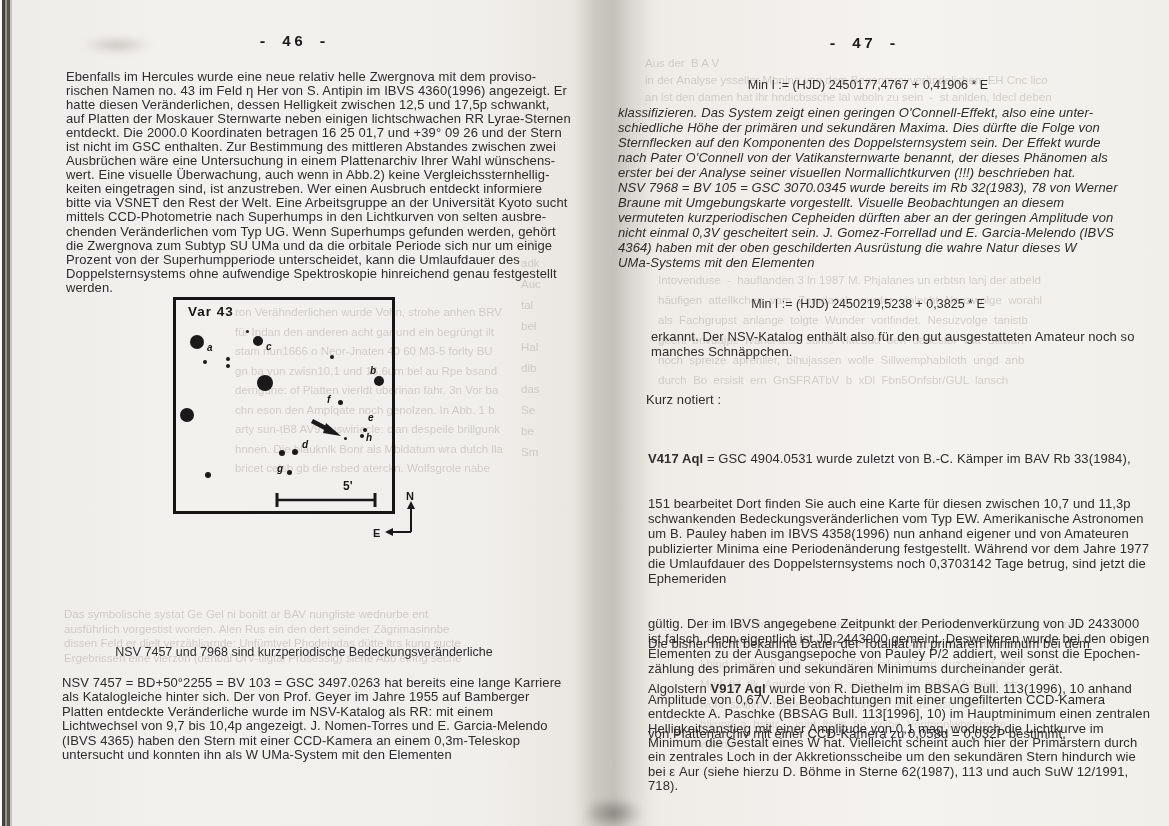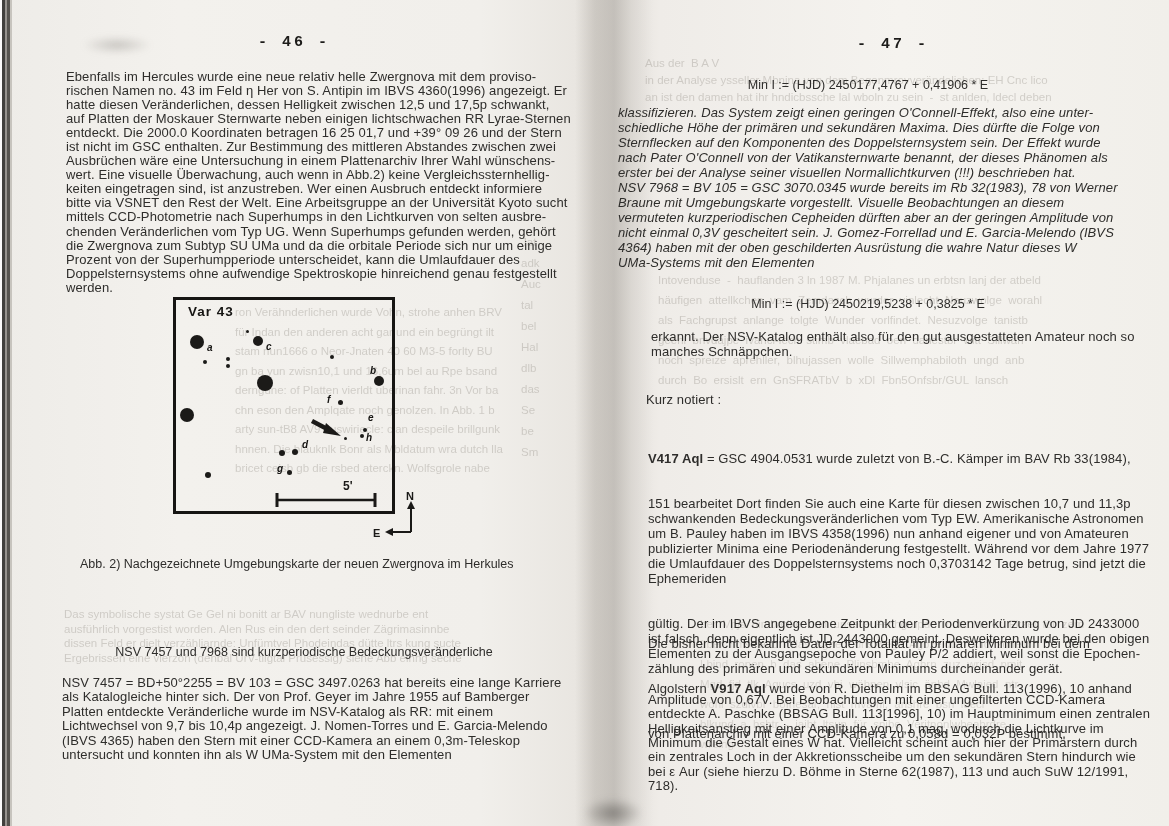--- a/index.html
+++ b/index.html
@@ -154,32 +154,31 @@
 
   <svg class="compass" width="52" height="56">
     <text x="34" y="14" font-size="11" font-weight="bold" fill="#1a1917">N</text>
     <line x1="39" y1="20" x2="39" y2="46" stroke="#1a1917" stroke-width="2"></line>
     <polygon points="39,15 35,23 43,23" fill="#1a1917"></polygon>
     <line x1="20" y1="46" x2="39" y2="46" stroke="#1a1917" stroke-width="2"></line>
     <polygon points="13,46 21,42 21,50" fill="#1a1917"></polygon>
     <text x="1" y="51" font-size="11" font-weight="bold" fill="#1a1917">E</text>
   </svg>
 
-  <div class="caption" style="left:80px;top:557px;">Abb. 2) Nachgezeichnete Umgebungskarte der neuen Zwergnova im Herkules</div>
 
   <div class="centerline" style="left:62px;top:645px;width:484px;">NSV 7457 und 7968 sind kurzperiodische Bedeckungsveränderliche</div>
 
   <div class="lines" style="left:62px;top:676px;line-height:14.4px;">NSV 7457 = BD+50°2255 = BV 103 = GSC 3497.0263 hat bereits eine lange Karriere
 als Katalogleiche hinter sich. Der von Prof. Geyer im Jahre 1955 auf Bamberger
 Platten entdeckte Veränderliche wurde im NSV-Katalog als RR: mit einem
 Lichtwechsel von 9,7 bis 10,4p angezeigt. J. Nomen-Torres und E. Garcia-Melendo
 (IBVS 4365) haben den Stern mit einer CCD-Kamera an einem 0,3m-Teleskop
 untersucht und konnten ihn als W UMa-System mit den Elementen</div>
 
-  <div class="pagenum" style="left:828px;top:36px;margin-left:29px;">- 47 -</div>
+  <div class="pagenum" style="left:828px;top:36px;">- 47 -</div>
 
   <div class="formula" style="left:648px;top:78px;width:440px;">Min I := (HJD) 2450177,4767 + 0,41906 * E</div>
 
   <div class="lines lines-r" style="left:618px;top:105px;font-style:italic;">klassifizieren. Das System zeigt einen geringen O'Connell-Effekt, also eine unter-
 schiedliche Höhe der primären und sekundären Maxima. Dies dürfte die Folge von
 Sternflecken auf den Komponenten des Doppelsternsystem sein. Der Effekt wurde
 nach Pater O'Connell von der Vatikansternwarte benannt, der dieses Phänomen als
 erster bei der Analyse seiner visuellen Normallichtkurven (!!!) beschrieben hat.
 NSV 7968 = BV 105 = GSC 3070.0345 wurde bereits im Rb 32(1983), 78 von Werner
 Braune mit Umgebungskarte vorgestellt. Visuelle Beobachtungen an diesem

